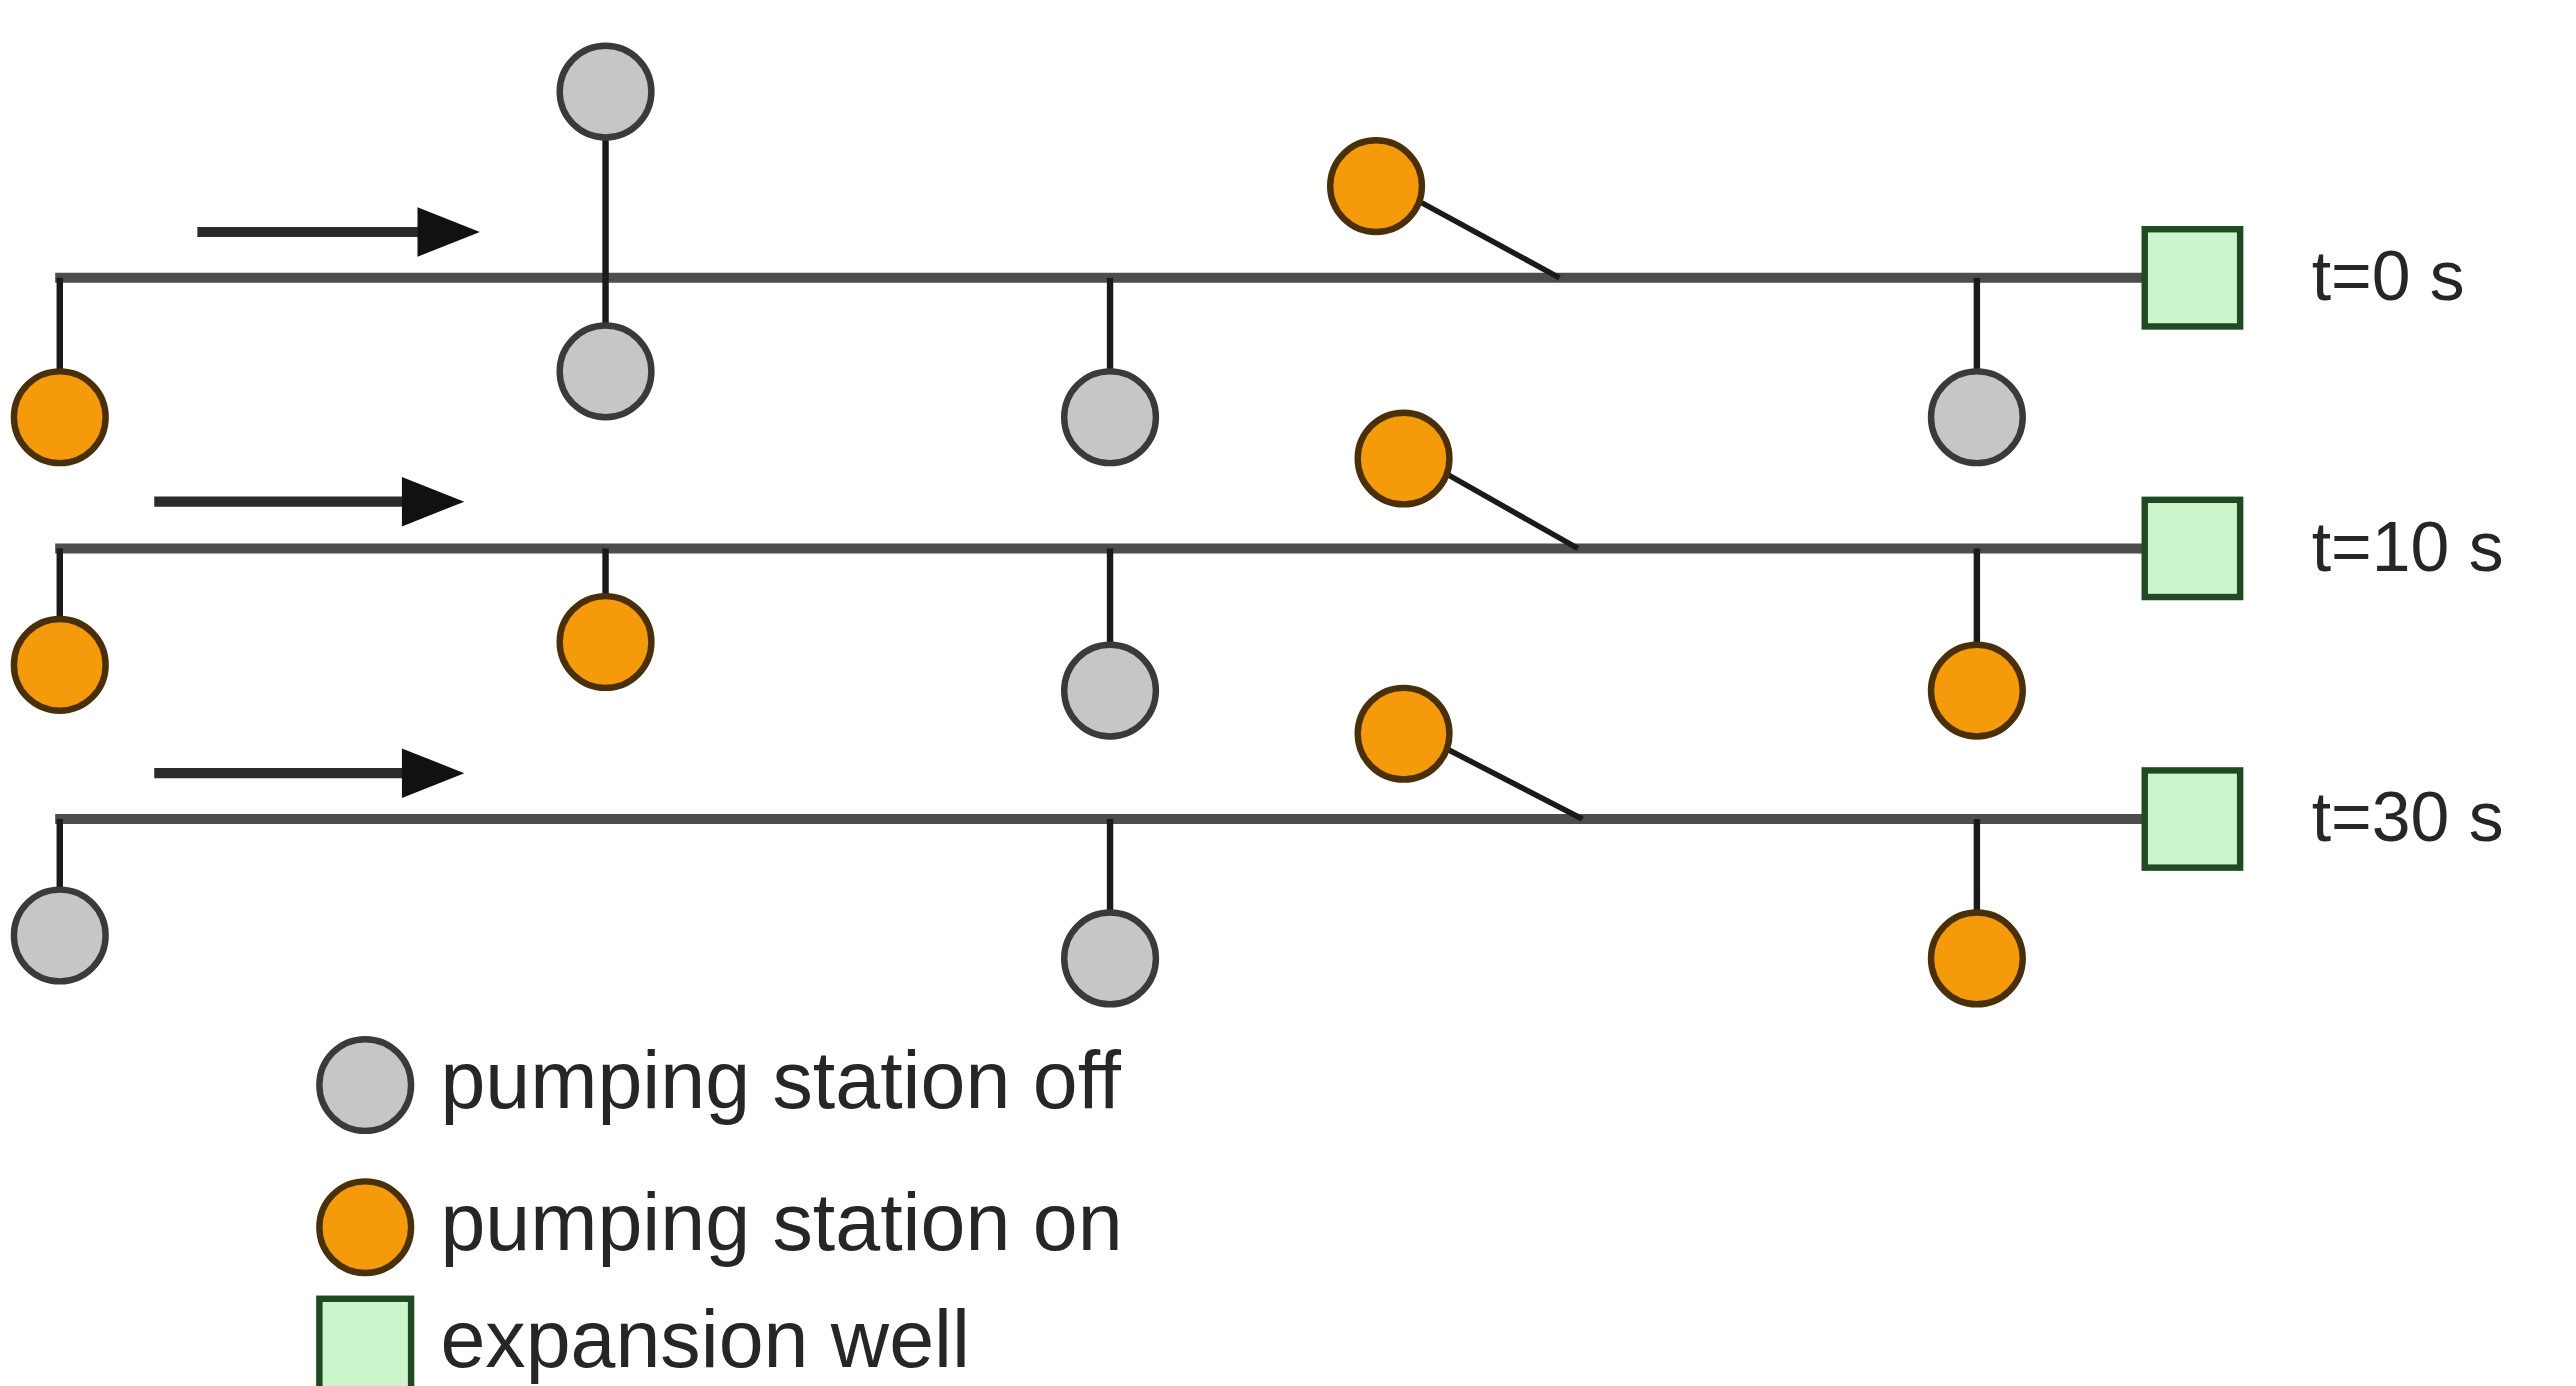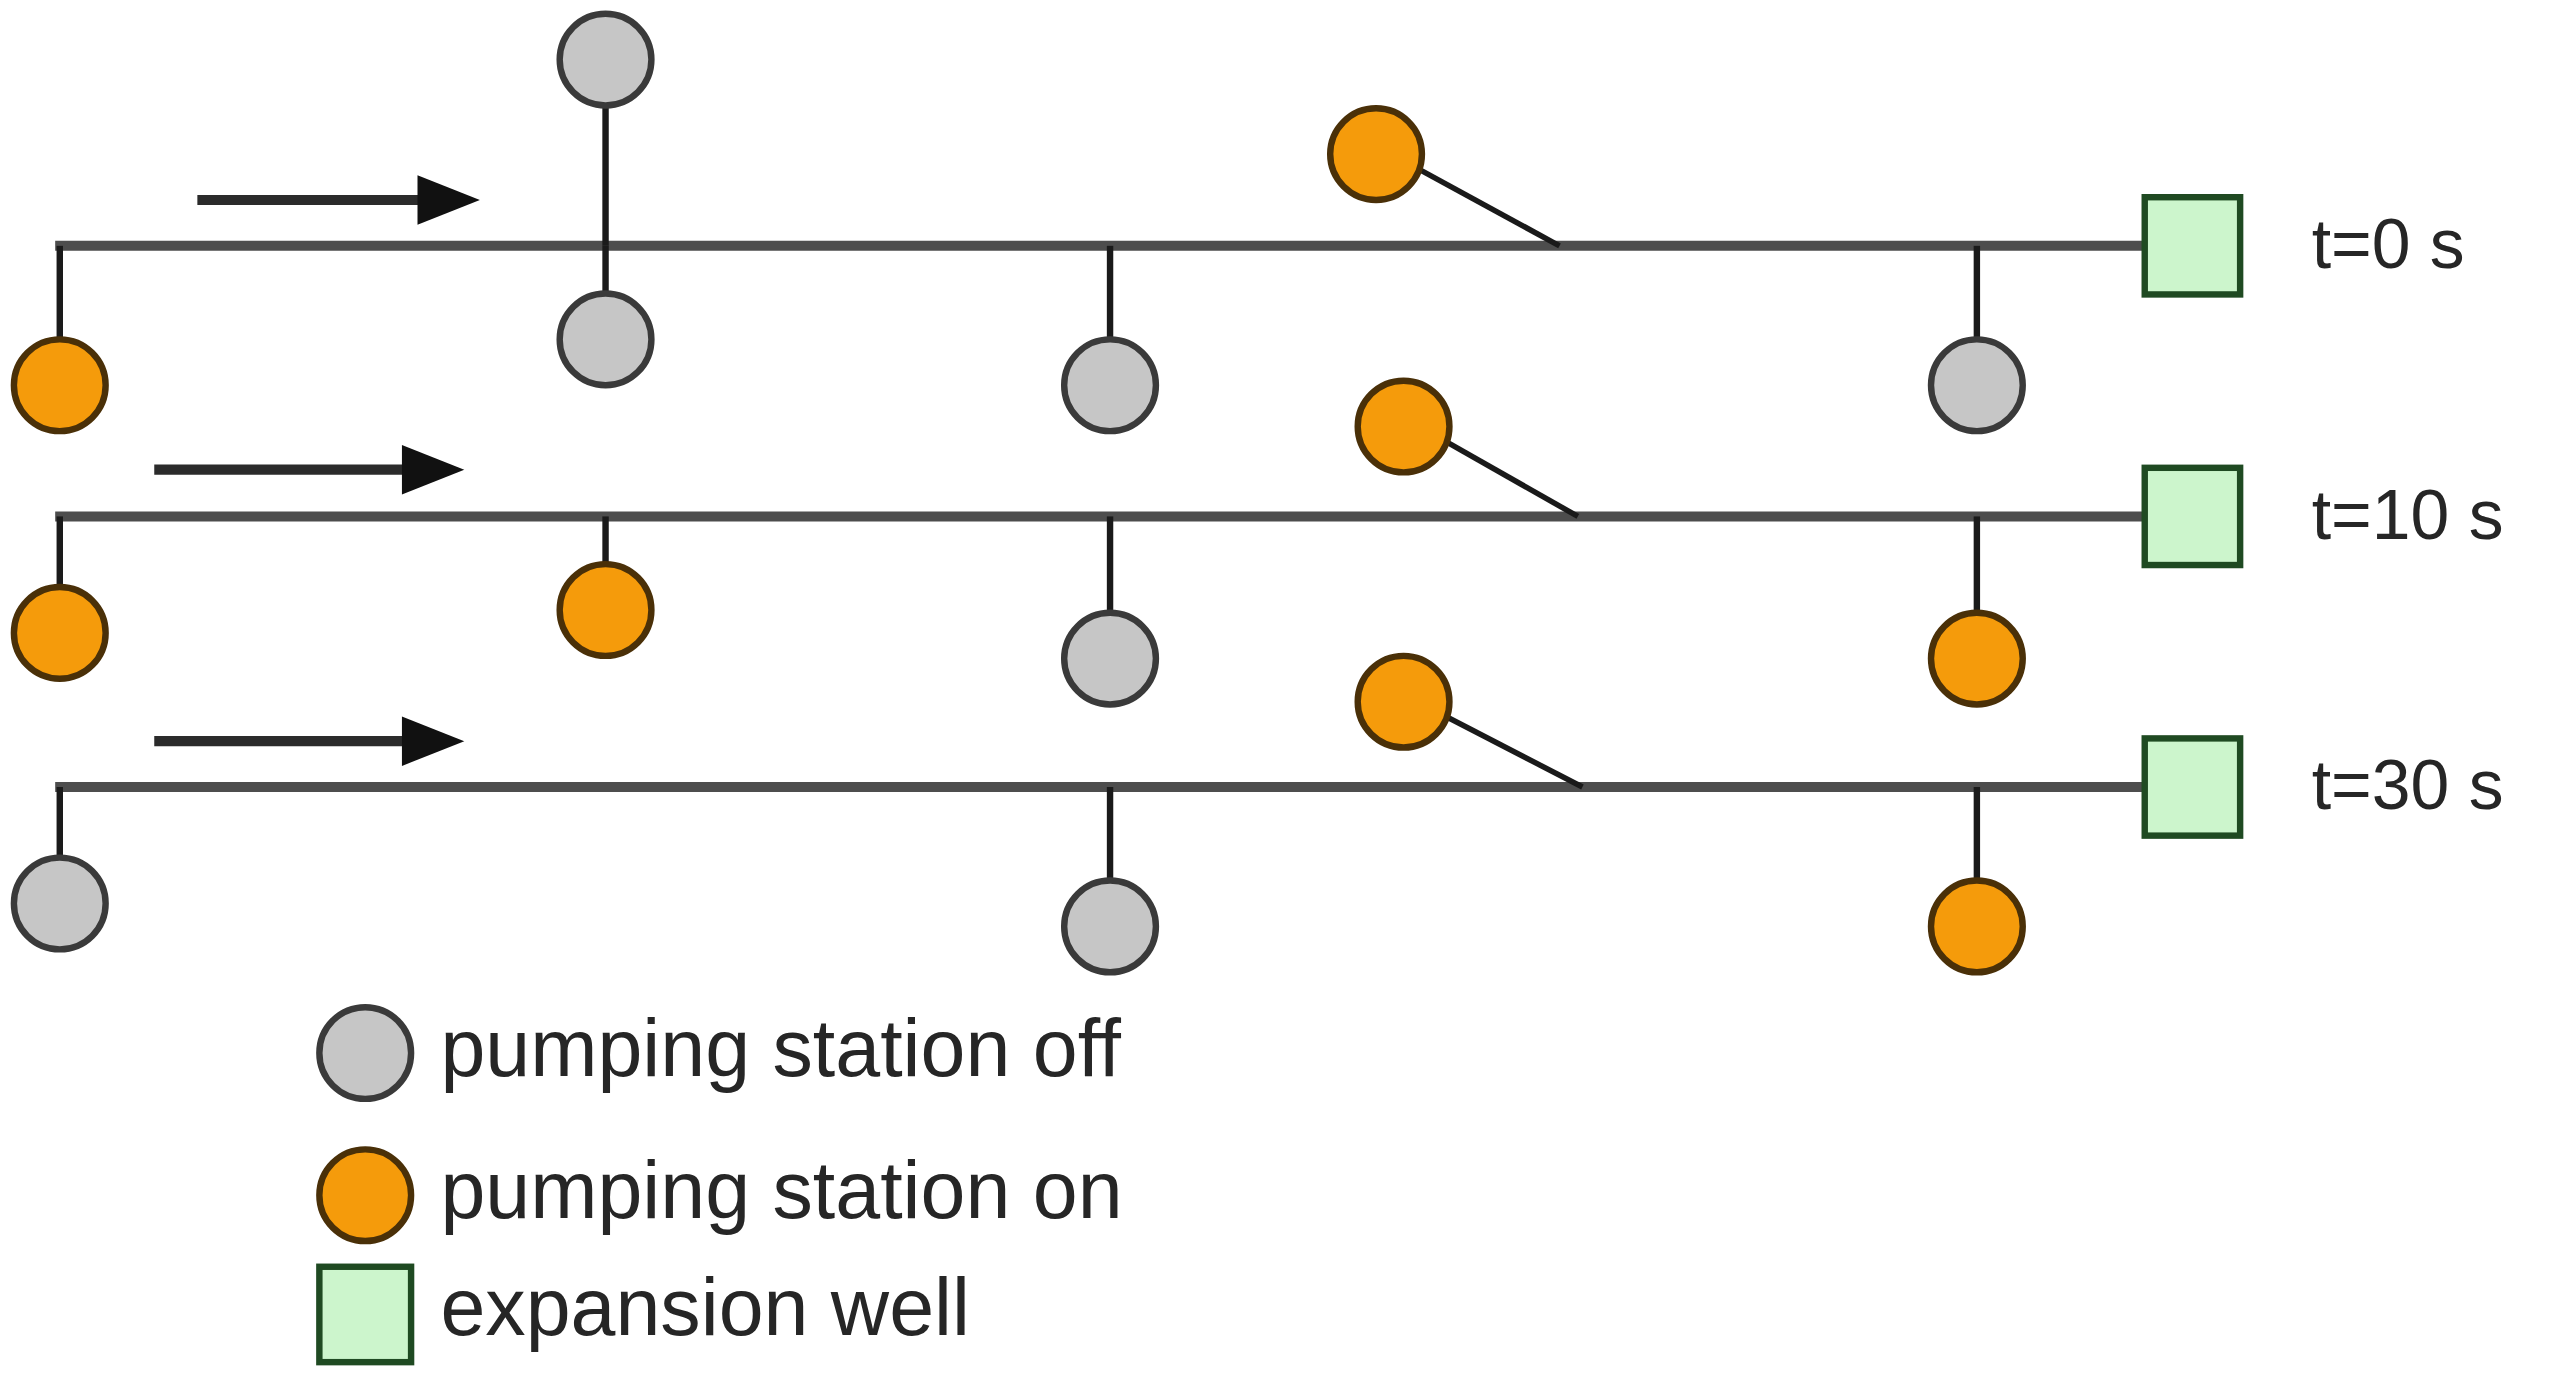--- a/index.html
+++ b/index.html
@@ -14,20 +14,21 @@
     position: relative;
     overflow: hidden;
     font-family: "Liberation Sans", sans-serif;
     -webkit-font-smoothing: antialiased;
   }
   #diagram-root {
     position: absolute;
     inset: 0;
     width: 2576px;
     height: 1257px;
+    margin-top: 32px;
   }
   svg#scene {
     position: absolute;
     left: 0;
     top: 0;
     width: 2576px;
     height: 1386px;
     display: block;
   }
   .row-label,

